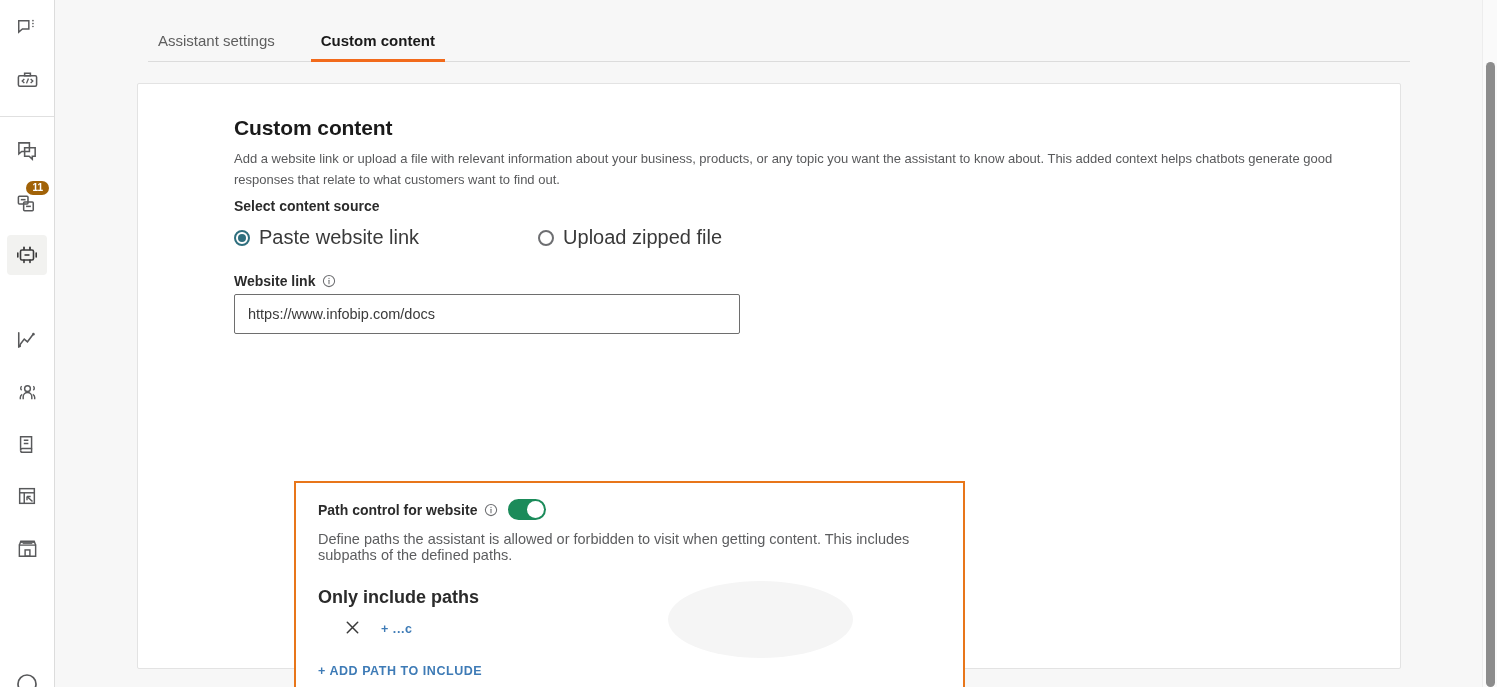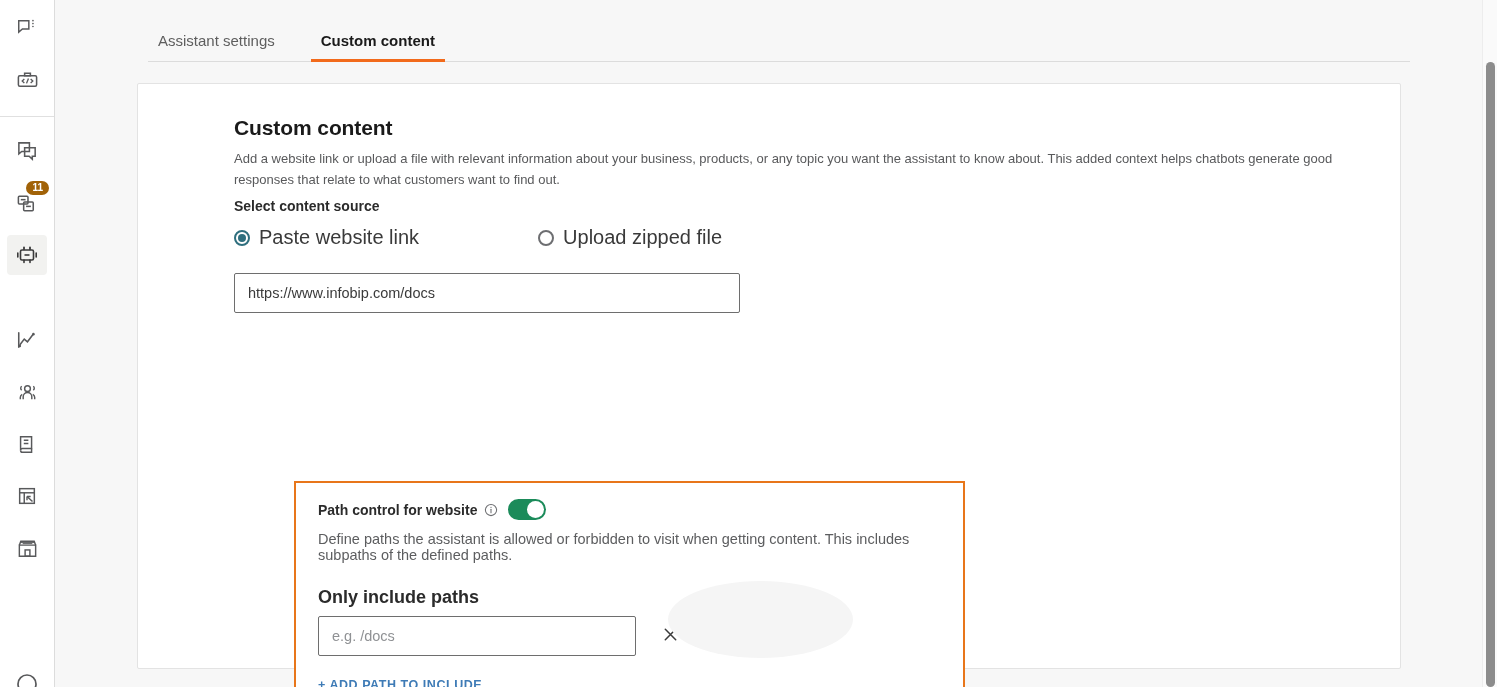--- a/index.html
+++ b/index.html
@@ -324,20 +324,30 @@
                 <span class="dot"></span>
               </span>
             <span class="radio-label">Paste website link</span>
           </label>
           <label class="radio-opt">
             <span class="radio off"></span>
             <span class="radio-label">Upload zipped file</span>
           </label>
         </div>
 
+        <div class="field-label">
+          <span>Website link</span>
+          <span class="info-icon">
+            <svg width="14" height="14" viewBox="0 0 16 16" fill="none" stroke="#6d6e71" stroke-width="1.2">
+              <circle cx="8" cy="8" r="6.4"></circle>
+              <path d="M8 7.1v4.1" stroke-linecap="round"></path>
+              <circle cx="8" cy="4.9" r="0.75" fill="#6d6e71" stroke="none"></circle>
+            </svg>
+          </span>
+        </div>
         <input id="website-link-input" class="text-input" type="text" value="https://www.infobip.com/docs" style="">
       </div>
 
       <div class="path-box">
         <div class="path-head">
           <div class="field-label">
             <span>Path control for website</span>
             <span class="info-icon">
               <svg width="14" height="14" viewBox="0 0 16 16" fill="none" stroke="#6d6e71" stroke-width="1.2">
                 <circle cx="8" cy="8" r="6.4"></circle>
@@ -349,21 +359,20 @@
           <div class="toggle">
             <span class="knob"></span>
           </div>
         </div>
 
         <div class="path-desc">Define paths the assistant is allowed or forbidden to visit when getting content. This includes subpaths of the defined paths.</div>
 
         <div class="paths-label">Only include paths</div>
 
         <div class="path-row">
-          <input id="include-path-input" class="text-input" type="text" placeholder="e.g. /docs" style="">
           <span class="remove-btn">
             <span>
               <svg width="17" height="17" viewBox="0 0 18 18" fill="none" stroke="#3a3a3a" stroke-width="1.6" stroke-linecap="round">
                 <path d="M3.5 3.5l11 11M14.5 3.5l-11 11"></path>
               </svg>
             </span>
           </span>
           <span class="obscured-link">+ ...c</span>
         </div>
 

